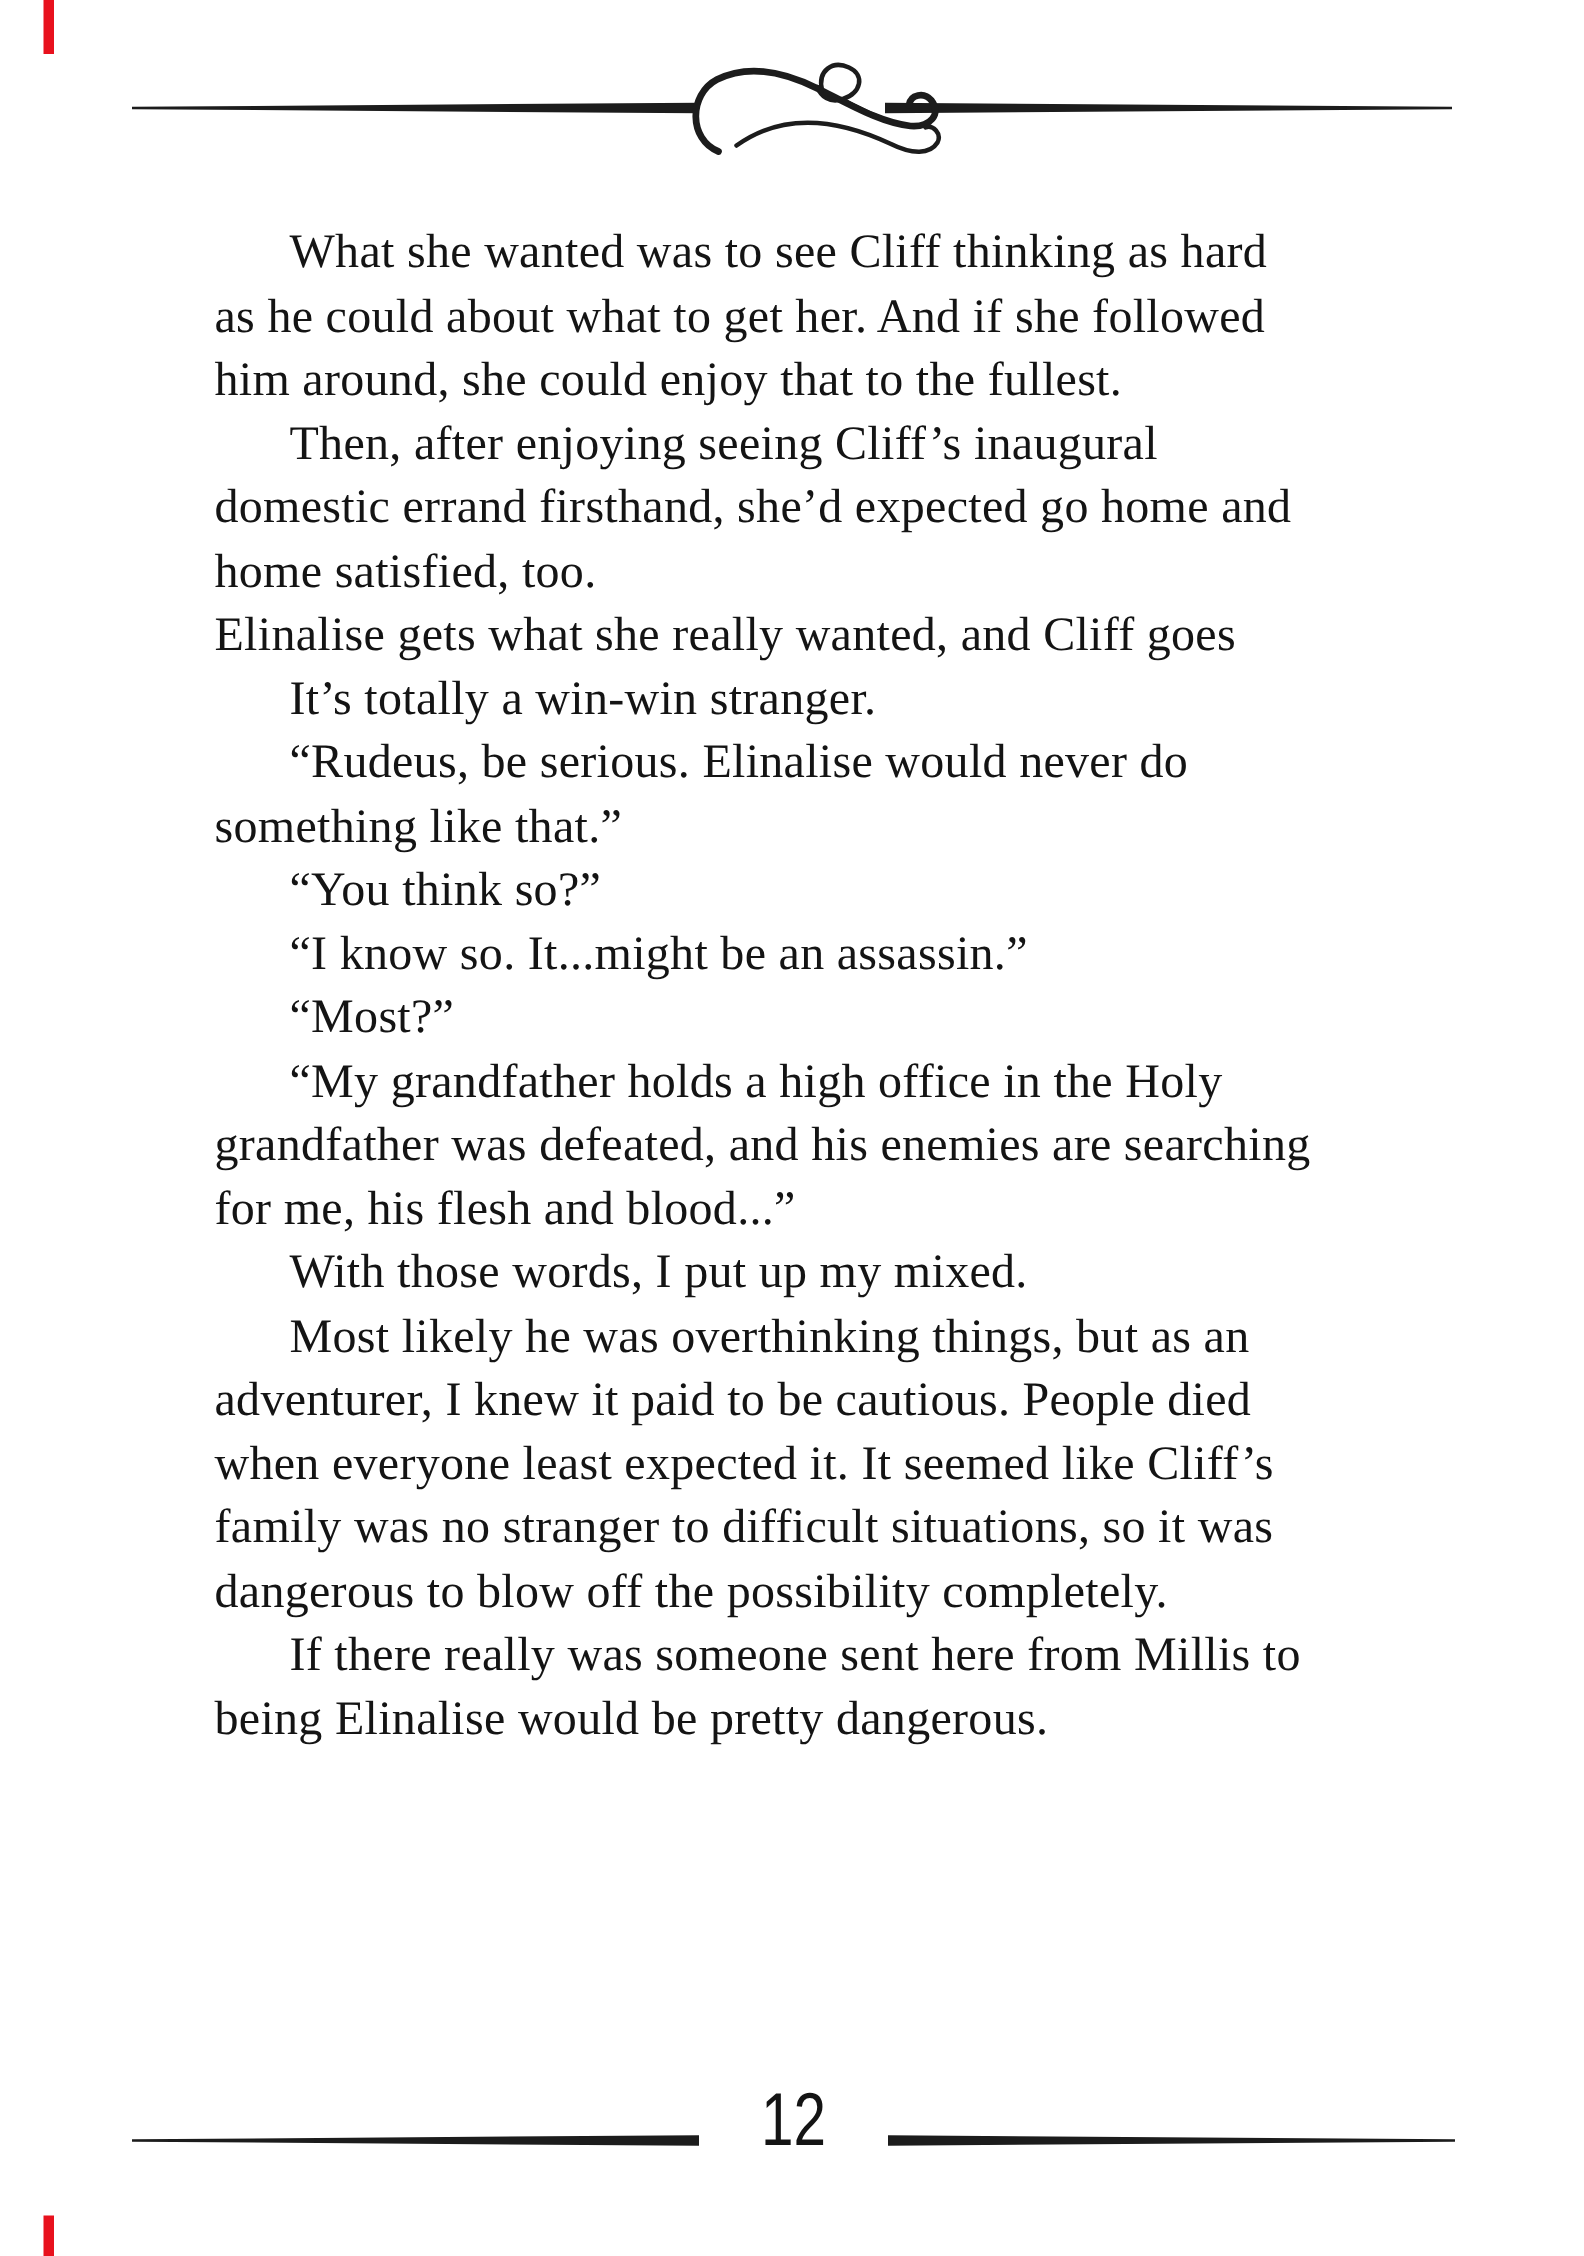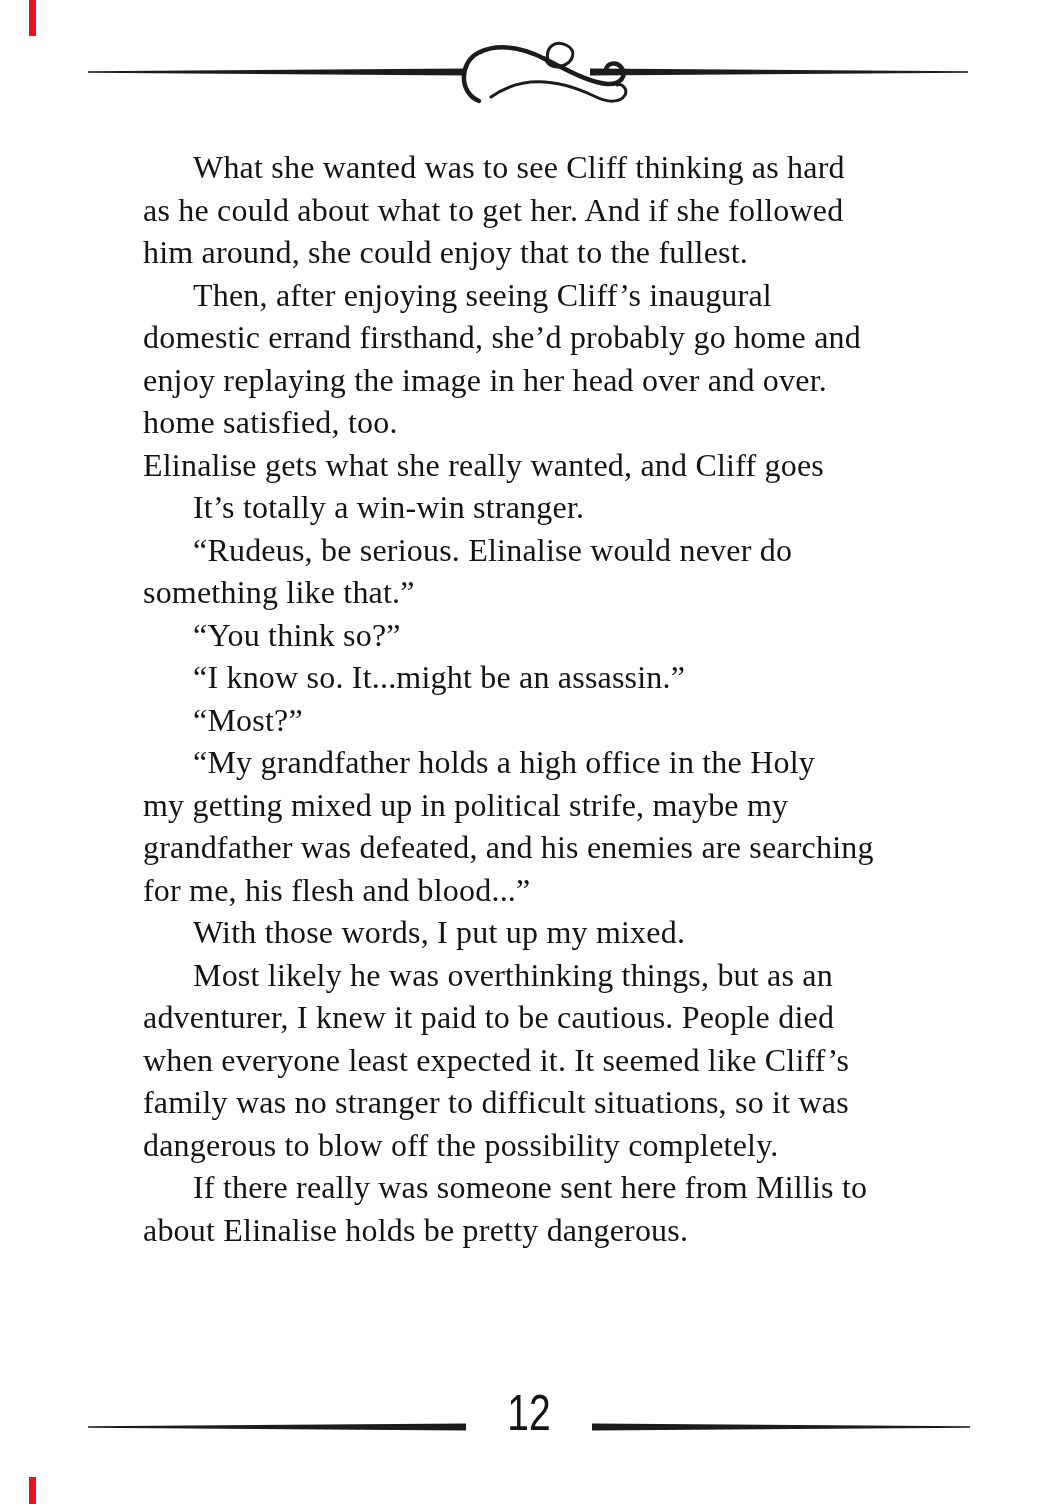--- a/index.html
+++ b/index.html
@@ -54,22 +54,21 @@
   </svg>
 
   <div class="body-text">
       <div class="para">
         <div class="line first">What she wanted was to see Cliff thinking as hard</div>
         <div class="line">as he could about what to get her. And if she followed</div>
         <div class="line">him around, she could enjoy that to the fullest.</div>
       </div>
       <div class="para">
         <div class="line first">Then, after enjoying seeing Cliff’s inaugural</div>
-        <div class="line">domestic errand firsthand, she’d probably go home and</div>
-        <div class="line">enjoy replaying the image in her head over and over.</div>
+        <div class="line">domestic errand firsthand, she’d expected go home and</div>
         <div class="line">home satisfied, too.</div>
         <div class="line">Elinalise gets what she really wanted, and Cliff goes</div>
       </div>
       <div class="para">
         <div class="line first">It’s totally a win-win stranger.</div>
       </div>
       <div class="para">
         <div class="line first">“Rudeus, be serious. Elinalise would never do</div>
         <div class="line">something like that.”</div>
       </div>
@@ -77,37 +76,36 @@
         <div class="line first">“You think so?”</div>
       </div>
       <div class="para">
         <div class="line first">“I know so. It...might be an assassin.”</div>
       </div>
       <div class="para">
         <div class="line first">“Most?”</div>
       </div>
       <div class="para">
         <div class="line first">“My grandfather holds a high office in the Holy</div>
-        <div class="line">my getting mixed up in political strife, maybe my</div>
         <div class="line">grandfather was defeated, and his enemies are searching</div>
         <div class="line">for me, his flesh and blood...”</div>
       </div>
       <div class="para">
         <div class="line first">With those words, I put up my mixed.</div>
       </div>
       <div class="para">
         <div class="line first">Most likely he was overthinking things, but as an</div>
         <div class="line">adventurer, I knew it paid to be cautious. People died</div>
         <div class="line">when everyone least expected it. It seemed like Cliff’s</div>
         <div class="line">family was no stranger to difficult situations, so it was</div>
         <div class="line">dangerous to blow off the possibility completely.</div>
       </div>
       <div class="para">
         <div class="line first">If there really was someone sent here from Millis to</div>
-        <div class="line">about Elinalise holds be pretty dangerous.</div>
+        <div class="line">being Elinalise would be pretty dangerous.</div>
       </div>
     </div>
 
   <svg class="divider" style="top:1380px;" width="1056" height="124" viewBox="0 0 1056 124">
     <polygon points="88,46.2 466,43.5 466,50.5 88,47.8"></polygon>
     <polygon points="592,43.5 970,46.2 970,47.8 592,50.5"></polygon>
   </svg>
 
   <div class="page-number">12</div>
 

